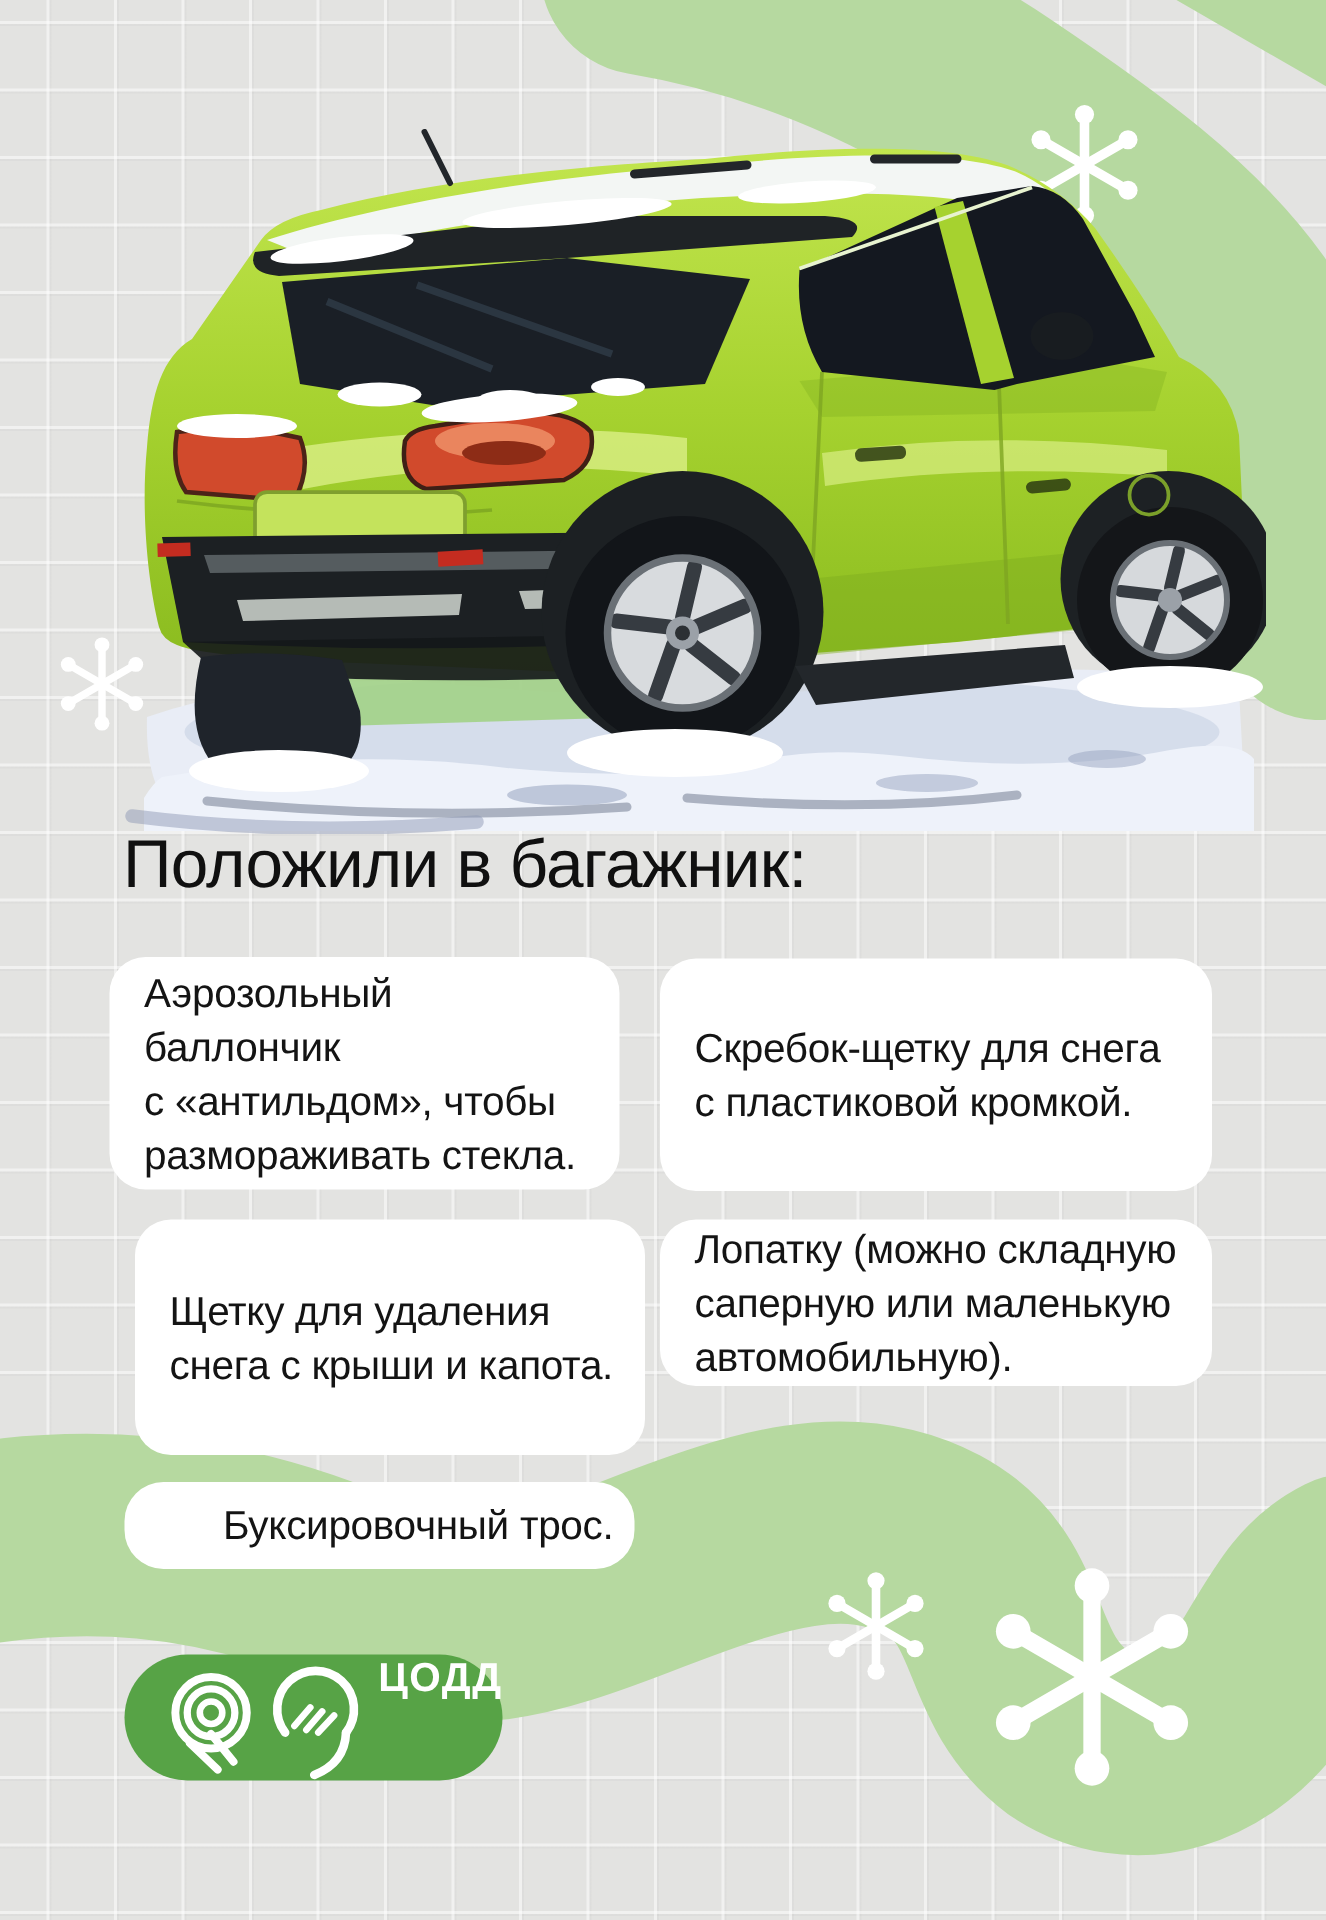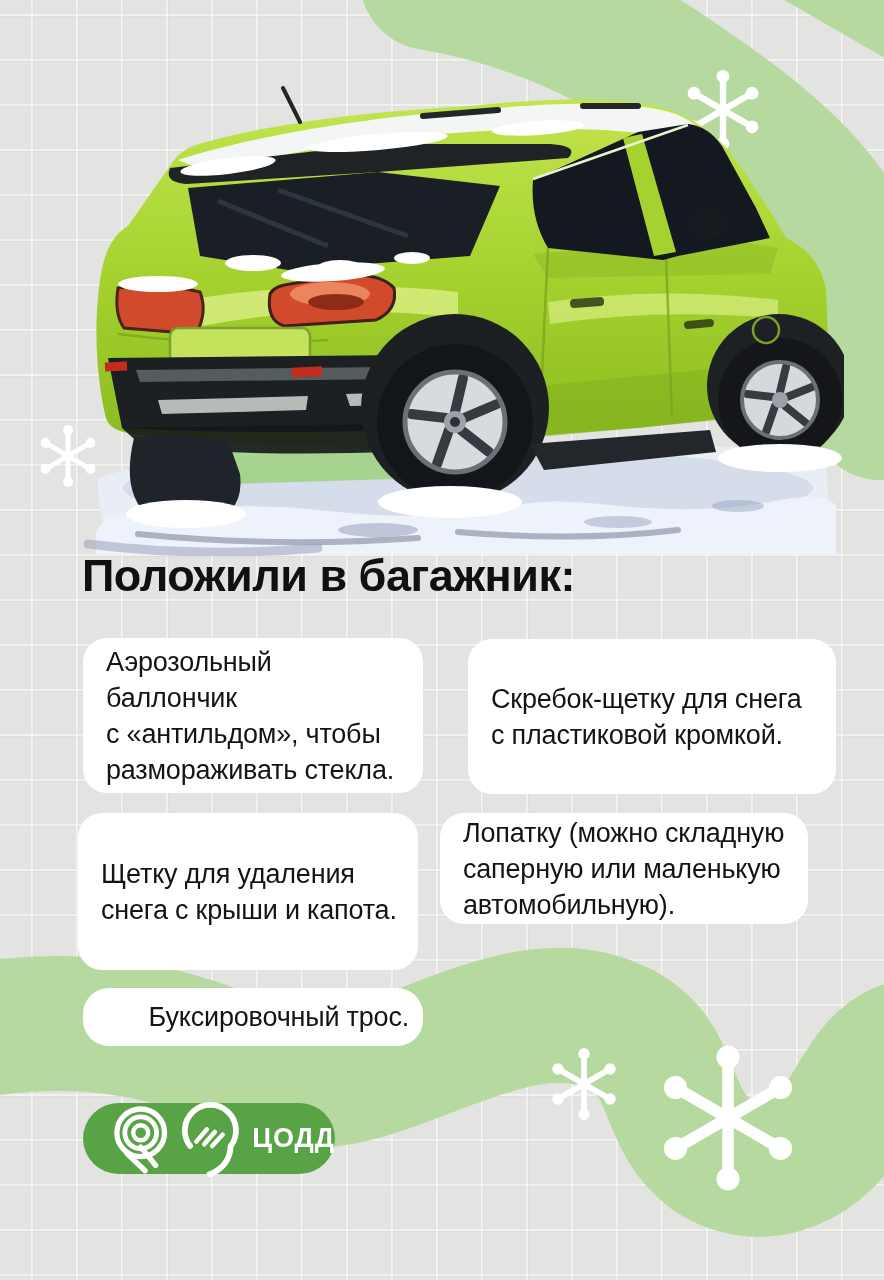--- a/index.html
+++ b/index.html
@@ -13,37 +13,37 @@
       linear-gradient(rgba(120,120,118,.05) 1px, transparent 1px),
       linear-gradient(90deg, rgba(120,120,118,.05) 1px, transparent 1px);
     background-size:45px 45px,45px 45px,45px 45px,45px 45px;
     background-position:31px 14px,31px 14px,31px 16px,33px 14px;
   }
   .deco,.car{position:absolute;pointer-events:none;}
   .deco{left:0;top:0;}
   .car{left:78px;top:86px;}
   .title{
     position:absolute;left:82px;top:550px;margin:0;
-    font-size:45px;font-weight:700;letter-spacing:-.5px;color:#101010;
+    font-size:45px;font-weight:400;letter-spacing:-.5px;color:#101010;
   }
   .card{
     position:absolute;background:#ffffff;border-radius:24px;
     display:flex;align-items:center;
     color:#141414;font-size:27px;line-height:36px;font-weight:400;
   }
   .card p{margin:0;padding:0 14px 0 23px;white-space:pre-line;letter-spacing:-.2px;}
-  .card1{left:83px; top:638px; width:340px;height:155px;}
-  .card2{left:468px;top:639px; width:368px;height:155px;}
-  .card3{left:78px; top:813px; width:340px;height:157px;}
+  .card1{left:73px; top:638px; width:340px;height:155px;}
+  .card2{left:440px;top:639px; width:368px;height:155px;}
+  .card3{left:90px; top:813px; width:340px;height:157px;}
   .card4{left:440px;top:813px; width:368px;height:111px;}
   .card5{left:83px; top:988px; width:340px;height:58px;border-radius:26px;justify-content:flex-end;}
   .logo{
-    position:absolute;left:83px;top:1103px;width:252px;height:71px;
+    position:absolute;left:83px;top:1103px;width:252px;height:84px;
     background:#57a346;border-radius:45px;
-    display:flex;align-items:center;padding-left:18px;box-sizing:border-box;
+    display:flex;padding-left:18px;box-sizing:border-box;
   }
   .logo-text{color:#fff;font-size:27px;font-weight:700;letter-spacing:1px;margin-left:10px;}
 </style>
 </head>
 <body>
 
 <div class="poster">
 
   <svg class="deco" width="884" height="1280" viewBox="0 0 884 1280">
     <defs>

